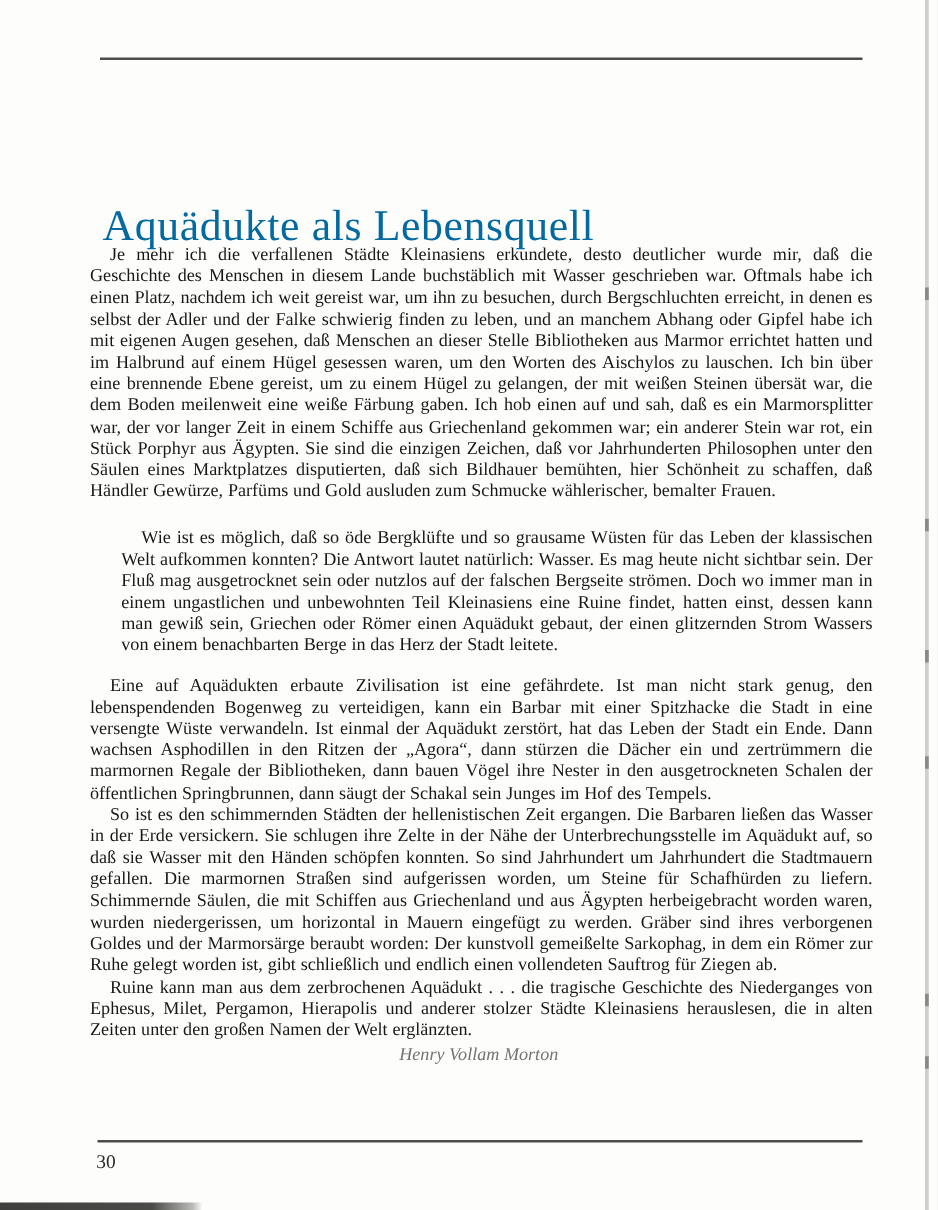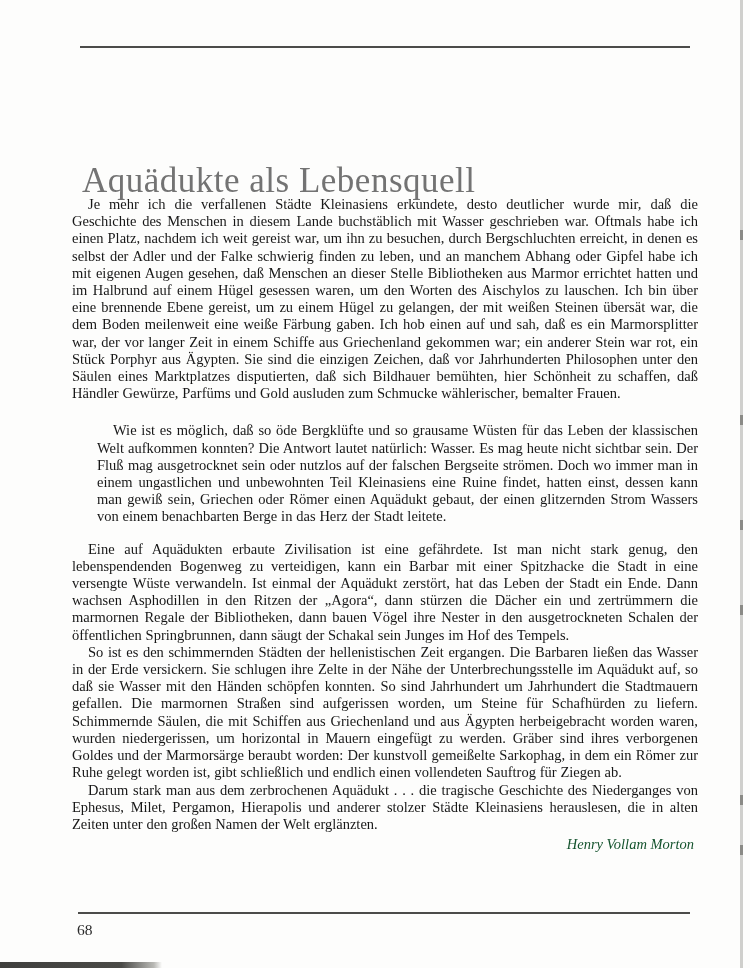--- a/index.html
+++ b/index.html
@@ -57,21 +57,21 @@
     background: #4c4c4a;
   }
   .title {
     position: absolute;
     left: 82px;
     top: 138px;
     font-size: 35px;
     font-weight: 400;
     letter-spacing: 0.5px;
     white-space: nowrap;
-    color: #737373;
+    color: #0369a1;
   }
   .body-text {
     position: absolute;
     left: 72px;
     top: 196px;
     width: 626px;
     font-size: 14.5px;
     line-height: 17.2px;
     text-align: justify;
     color: #171717;
@@ -80,25 +80,25 @@
     margin: 0;
     text-indent: 16px;
     hyphens: auto;
     -webkit-hyphens: auto;
     word-spacing: 0.2px;
   }
   .para.gap-after-large { margin-bottom: 20px; }
   .para.gap-after-small { margin-bottom: 15px; margin-left: 25px; }
   .attribution {
     margin: 3px 4px 0 0;
-    text-align: right;
+    text-align: center;
     font-style: italic;
     font-size: 14.5px;
     line-height: 17px;
-    color: #14532d;
+    color: #737373;
   }
   .page-number {
     position: absolute;
     left: 77px;
     top: 921px;
     font-size: 15.5px;
     color: #2a2a2a;
   }
 </style>
 </head>
@@ -108,27 +108,27 @@
 
   <div class="rule-top"></div>
 
   <h1 class="title">Aquädukte als Lebensquell</h1>
 
   <div class="body-text">
     <p class="para gap-after-large">Je mehr ich die verfallenen Städte Kleinasiens erkundete, desto deutlicher wurde mir, daß die Geschichte des Menschen in diesem Lande buchstäblich mit Wasser geschrieben war. Oftmals habe ich einen Platz, nachdem ich weit gereist war, um ihn zu besuchen, durch Bergschluchten erreicht, in denen es selbst der Adler und der Falke schwierig finden zu leben, und an manchem Abhang oder Gipfel habe ich mit eigenen Augen gesehen, daß Menschen an dieser Stelle Bibliotheken aus Marmor errichtet hatten und im Halbrund auf einem Hügel gesessen waren, um den Worten des Aischylos zu lauschen. Ich bin über eine brennende Ebene gereist, um zu einem Hügel zu gelangen, der mit weißen Steinen übersät war, die dem Boden meilenweit eine weiße Färbung gaben. Ich hob einen auf und sah, daß es ein Marmorsplitter war, der vor langer Zeit in einem Schiffe aus Griechenland gekommen war; ein anderer Stein war rot, ein Stück Porphyr aus Ägypten. Sie sind die einzigen Zeichen, daß vor Jahrhunderten Philosophen unter den Säulen eines Marktplatzes disputierten, daß sich Bildhauer bemühten, hier Schönheit zu schaffen, daß Händler Gewürze, Parfüms und Gold ausluden zum Schmucke wählerischer, bemalter Frauen.</p>
     <p class="para gap-after-small">Wie ist es möglich, daß so öde Bergklüfte und so grausame Wüsten für das Leben der klassischen Welt aufkommen konnten? Die Antwort lautet natürlich: Wasser. Es mag heute nicht sichtbar sein. Der Fluß mag ausgetrocknet sein oder nutzlos auf der falschen Bergseite strömen. Doch wo immer man in einem ungastlichen und unbewohnten Teil Kleinasiens eine Ruine findet, hatten einst, dessen kann man gewiß sein, Griechen oder Römer einen Aquädukt gebaut, der einen glitzernden Strom Wassers von einem benachbarten Berge in das Herz der Stadt leitete.</p>
     <p class="para">Eine auf Aquädukten erbaute Zivilisation ist eine gefährdete. Ist man nicht stark genug, den lebenspendenden Bogenweg zu verteidigen, kann ein Barbar mit einer Spitzhacke die Stadt in eine versengte Wüste verwandeln. Ist einmal der Aquädukt zerstört, hat das Leben der Stadt ein Ende. Dann wachsen Asphodillen in den Ritzen der „Agora“, dann stürzen die Dächer ein und zertrümmern die marmornen Regale der Bibliotheken, dann bauen Vögel ihre Nester in den ausgetrockneten Schalen der öffentlichen Springbrunnen, dann säugt der Schakal sein Junges im Hof des Tempels.</p>
     <p class="para">So ist es den schimmernden Städten der hellenistischen Zeit ergangen. Die Barbaren ließen das Wasser in der Erde versickern. Sie schlugen ihre Zelte in der Nähe der Unterbrechungsstelle im Aquädukt auf, so daß sie Wasser mit den Händen schöpfen konnten. So sind Jahrhundert um Jahrhundert die Stadtmauern gefallen. Die marmornen Straßen sind aufgerissen worden, um Steine für Schafhürden zu liefern. Schimmernde Säulen, die mit Schiffen aus Griechenland und aus Ägypten herbeigebracht worden waren, wurden niedergerissen, um horizontal in Mauern eingefügt zu werden. Gräber sind ihres verborgenen Goldes und der Marmorsärge beraubt worden: Der kunstvoll gemeißelte Sarkophag, in dem ein Römer zur Ruhe gelegt worden ist, gibt schließlich und endlich einen vollendeten Sauftrog für Ziegen ab.</p>
-    <p class="para">Darum stark man aus dem zerbrochenen Aquädukt . . . die tragische Geschichte des Niederganges von Ephesus, Milet, Pergamon, Hierapolis und anderer stolzer Städte Kleinasiens herauslesen, die in alten Zeiten unter den großen Namen der Welt erglänzten.</p>
+    <p class="para">Ruine kann man aus dem zerbrochenen Aquädukt . . . die tragische Geschichte des Niederganges von Ephesus, Milet, Pergamon, Hierapolis und anderer stolzer Städte Kleinasiens herauslesen, die in alten Zeiten unter den großen Namen der Welt erglänzten.</p>
     <p class="attribution">Henry Vollam Morton</p>
   </div>
 
   <div class="rule-bottom"></div>
 
-  <div class="page-number">68</div>
+  <div class="page-number">30</div>
 
   <div class="edge-right"></div>
   <div class="edge-speck" style="top: 230px;"></div>
   <div class="edge-speck" style="top: 415px;"></div>
   <div class="edge-speck" style="top: 520px;"></div>
   <div class="edge-speck" style="top: 605px;"></div>
   <div class="edge-speck" style="top: 795px;"></div>
   <div class="edge-speck" style="top: 845px;"></div>
   <div class="edge-shadow-bottom-left"></div>
 

